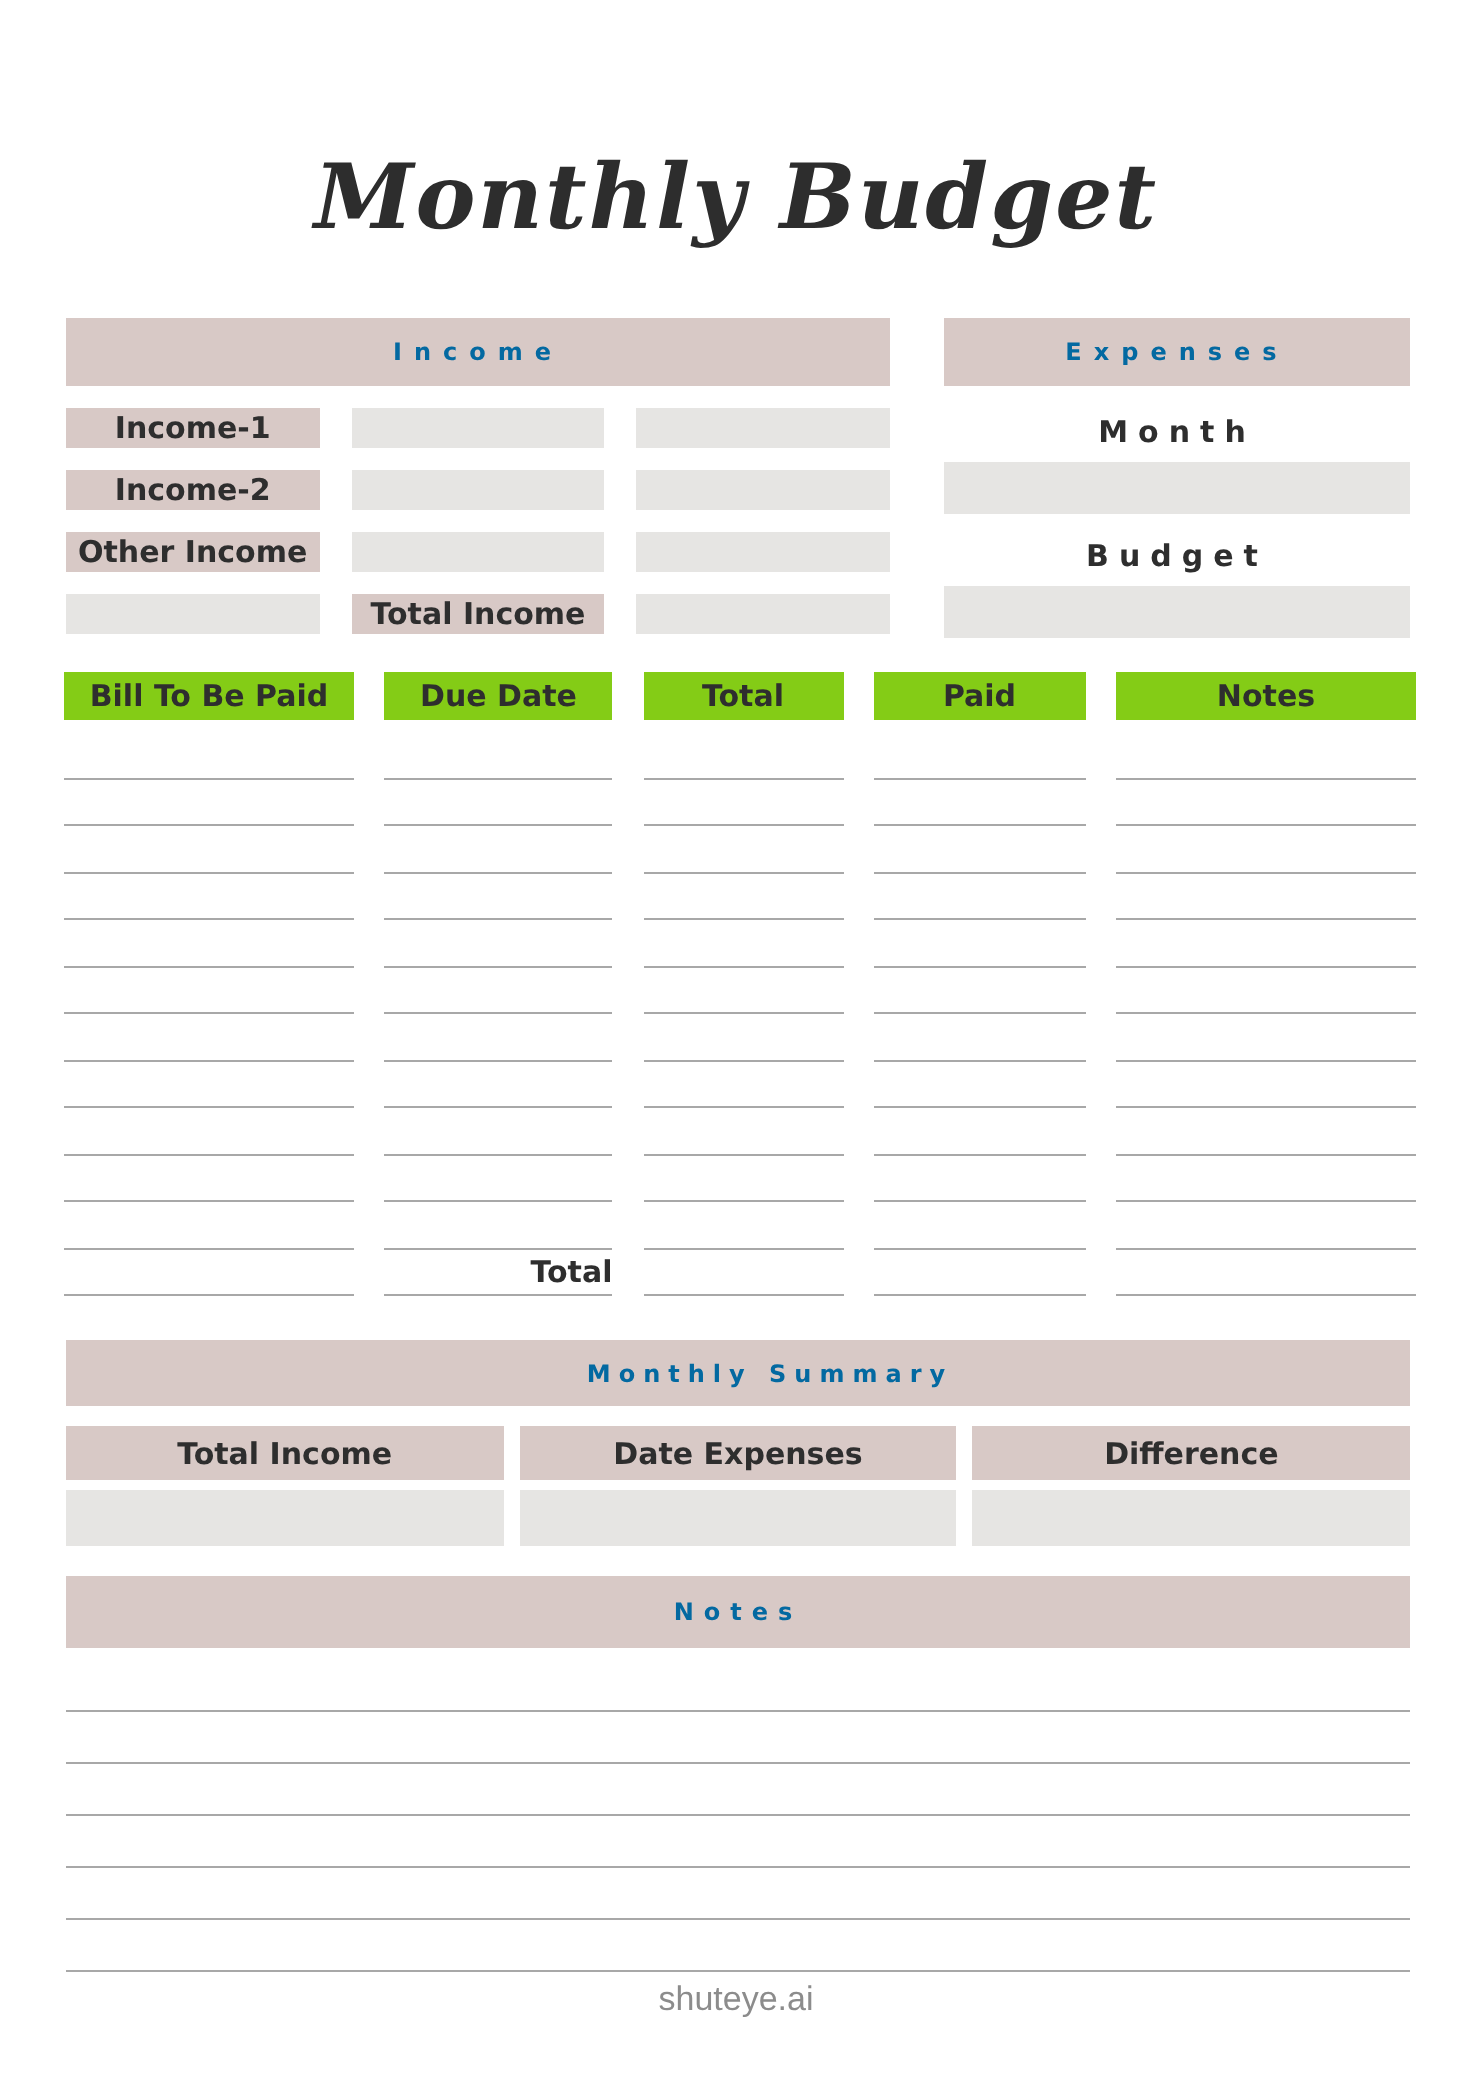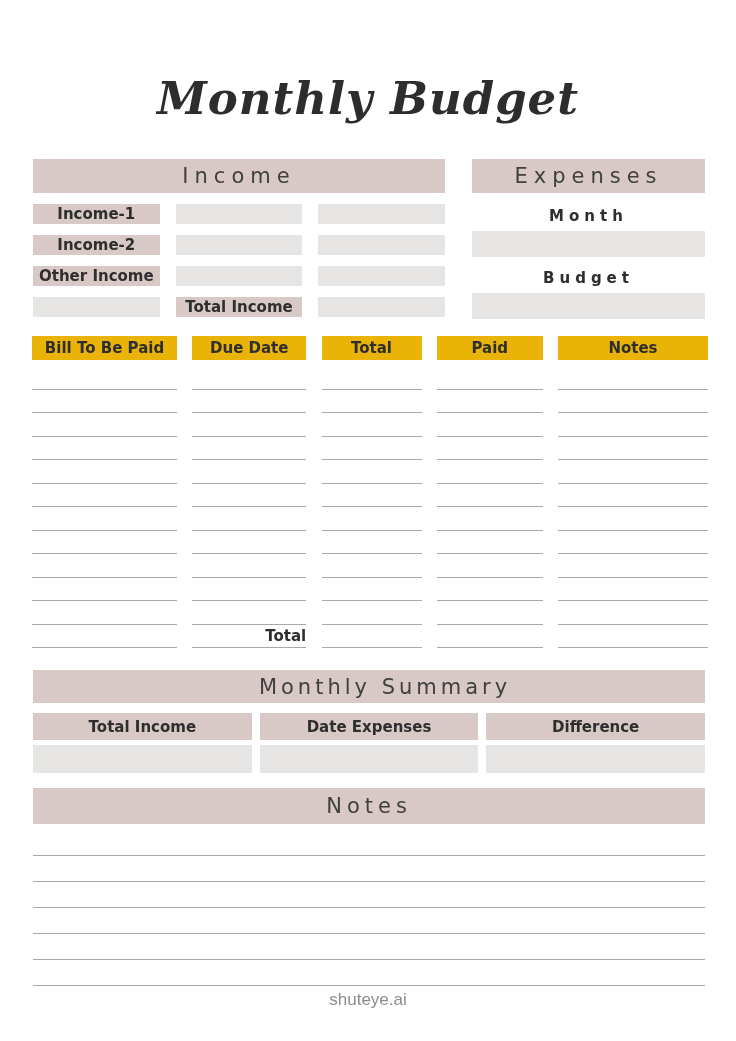--- a/index.html
+++ b/index.html
@@ -29,23 +29,23 @@
     color: #2d2d2d;
     margin-top: 30px;
   }
 
   
   .bar {
     display: flex;
     align-items: center;
     justify-content: center;
     background: #d8c9c6;
-    font-weight: normal;
-    font-size: 21px;
-    color: #404040;
+    font-weight: bold;
+    font-size: 12px;
+    color: #0369a1;
   }
 
   
   .top-section {
     position: absolute;
     top: 159px;
     left: 33px;
     width: 672px;
     display: flex;
     gap: 27px;
@@ -96,21 +96,21 @@
     justify-content: space-between;
   }
   .bill-col { display: flex; flex-direction: column; position: relative; }
   .bill-col:nth-child(1) { width: 145px; }
   .bill-col:nth-child(2) { width: 114px; }
   .bill-col:nth-child(3) { width: 100px; }
   .bill-col:nth-child(4) { width: 106px; }
   .bill-col:nth-child(5) { width: 150px; }
   .col-header {
     height: 24px;
-    background: #eab308;
+    background: #84cc16;
     display: flex;
     align-items: center;
     justify-content: center;
     font-weight: bold;
     font-size: 15px;
   }
   .lines { margin-top: 6px; }
   .rule-line {
     height: 23.5px;
     border-bottom: 1.5px solid #a8a8a8;

